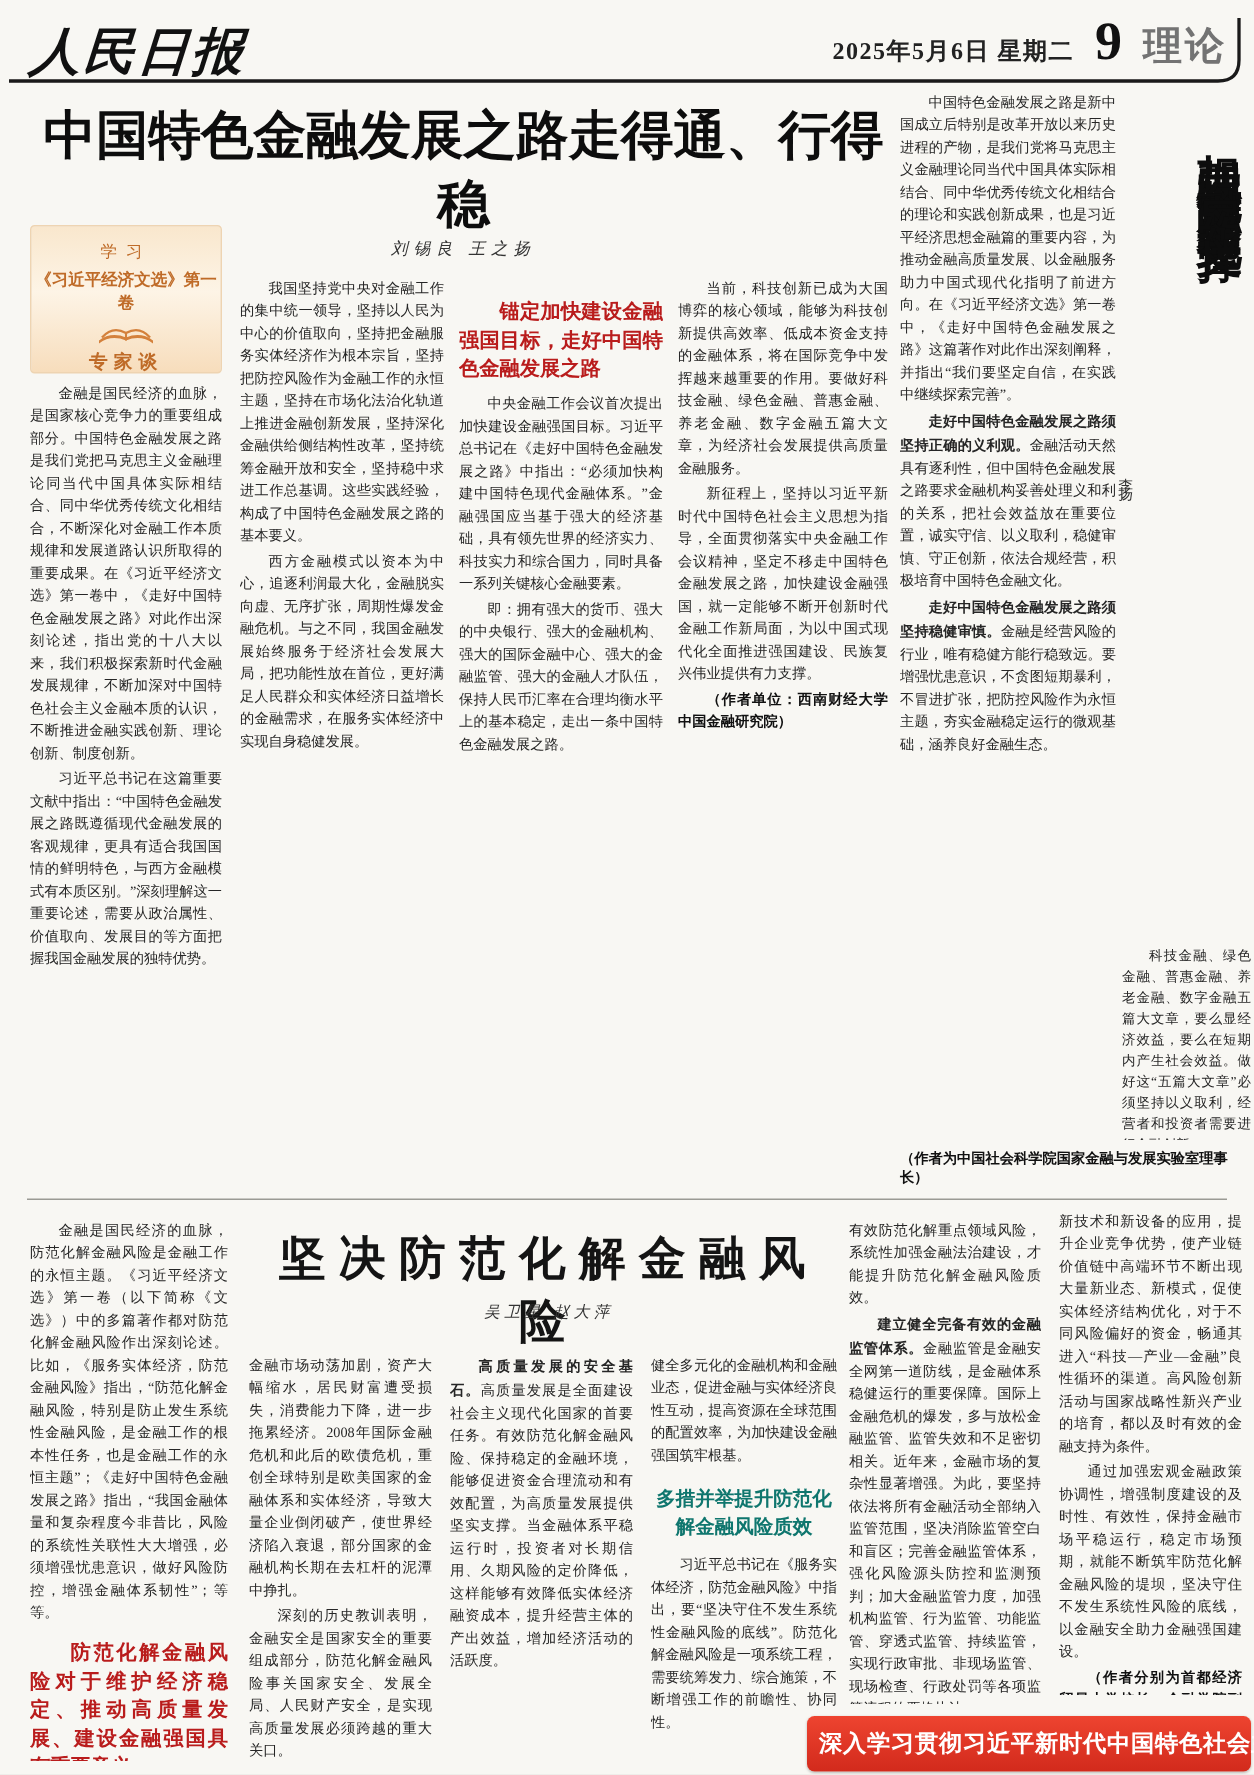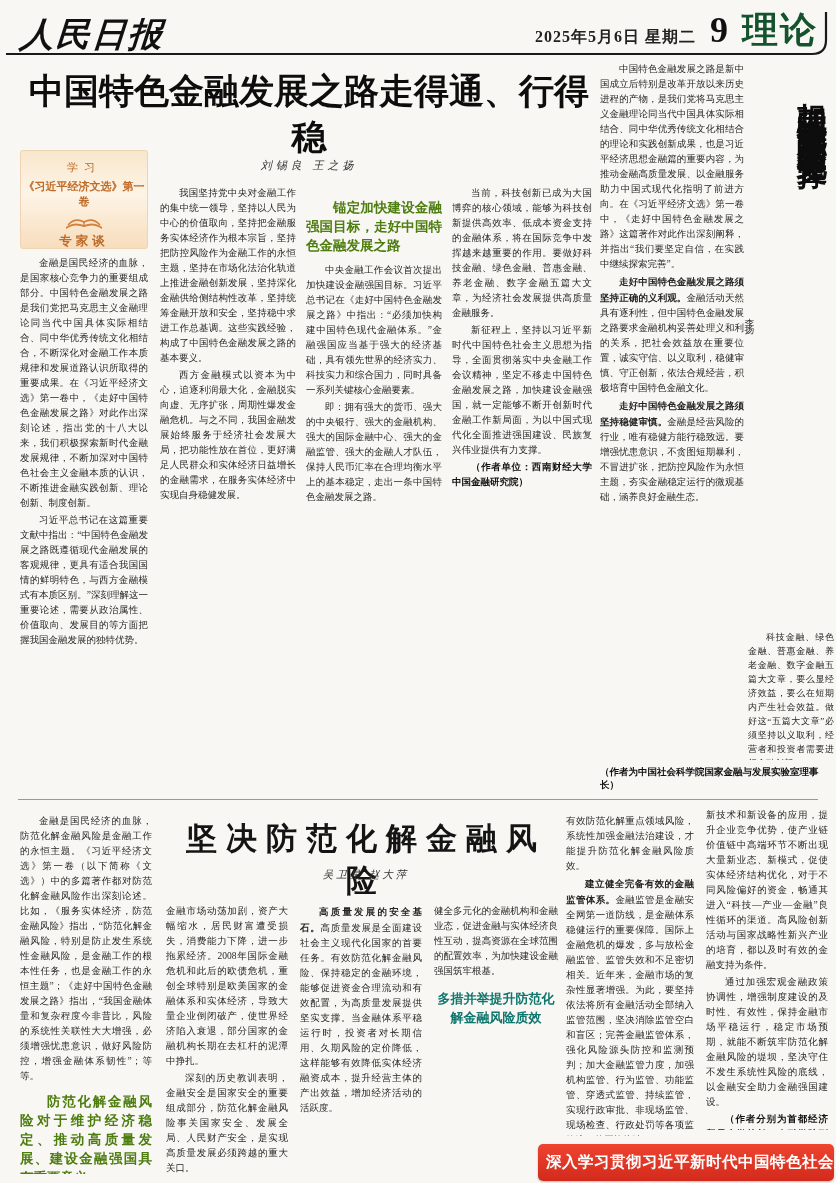--- a/index.html
+++ b/index.html
@@ -11,31 +11,31 @@
   }
   
   .masthead {
     position:absolute; left:20px; top:12px; font-size:34px; font-weight:900;
     font-style:italic; letter-spacing:2px; color:#111;
     font-family:"Liberation Serif","DejaVu Serif",serif; transform:skewX(-4deg);
   }
   .header-right { position:absolute; right:18px; top:6px; display:flex; align-items:baseline; gap:14px; }
   .header-date { font-size:16px; font-weight:bold; color:#222; letter-spacing:1px; }
   .page-number { font-size:36px; font-weight:bold; color:#111; font-family:"Liberation Serif",serif; }
-  .section-name { font-size:36px; font-weight:900; color:#14532d; letter-spacing:2px;
+  .section-name { font-size:26px; font-weight:900; color:#737373; letter-spacing:2px;
     font-family:"Liberation Sans","DejaVu Sans",sans-serif; }
   .header-rule { position:absolute; left:0; top:0; width:836px; height:60px; pointer-events:none; }
   
   .col { position:absolute; overflow:hidden; text-align:justify; font-size:9.5px; line-height:15px; color:#262626; }
   .col p { text-indent:2em; margin:0; }
   .col p + p { margin-top:2px; }
   .runin { font-weight:bold; font-family:"Liberation Sans","DejaVu Sans",sans-serif; }
   .subhead {
     font-family:"Liberation Sans","DejaVu Sans",sans-serif; font-weight:bold;
-    font-size:13.5px; line-height:19px; color:#4d7c0f; margin:8px 0 8px; text-indent:2em;
+    font-size:13.5px; line-height:19px; color:#b91c1c; margin:8px 0 8px; text-indent:2em;
   }
   .subhead-centered {
     font-family:"Liberation Sans","DejaVu Sans",sans-serif; font-weight:bold;
     font-size:13px; line-height:19px; color:#0f766e; margin:10px 0 10px; text-align:center; text-indent:0;
   }
   .attribution { font-weight:bold; font-size:9.5px; line-height:15px; text-indent:2em; color:#111; }
   
   .main-headline {
     position:absolute; left:24px; top:68px; width:570px; text-align:center;
     font-family:"Liberation Sans","DejaVu Sans",sans-serif;
@@ -166,20 +166,21 @@
     <p>深刻的历史教训表明，金融安全是国家安全的重要组成部分，防范化解金融风险事关国家安全、发展全局、人民财产安全，是实现高质量发展必须跨越的重大关口。</p>
   </div>
 
   <div class="col" style="left:300px; top:904px; width:122px; height:272px;">
     <p><strong class="runin">高质量发展的安全基石。</strong><span>高质量发展是全面建设社会主义现代化国家的首要任务。有效防范化解金融风险、保持稳定的金融环境，能够促进资金合理流动和有效配置，为高质量发展提供坚实支撑。当金融体系平稳运行时，投资者对长期信用、久期风险的定价降低，这样能够有效降低实体经济融资成本，提升经营主体的产出效益，增加经济活动的活跃度。</span></p>
   </div>
 
   <div class="col" style="left:434px; top:904px; width:124px; height:272px;">
     <p style="text-indent:0;">健全多元化的金融机构和金融业态，促进金融与实体经济良性互动，提高资源在全球范围的配置效率，为加快建设金融强国筑牢根基。</p>
     <div class="subhead-centered">多措并举提升防范化解金融风险质效</div>
+    <p>习近平总书记在《服务实体经济，防范金融风险》中指出，要“坚决守住不发生系统性金融风险的底线”。防范化解金融风险是一项系统工程，需要统筹发力、综合施策，不断增强工作的前瞻性、协同性。</p>
   </div>
 
   <div class="col" style="left:566px; top:814px; width:128px; height:322px;">
     <p style="text-indent:0;">有效防范化解重点领域风险，系统性加强金融法治建设，才能提升防范化解金融风险质效。</p>
     <p><strong class="runin">建立健全完备有效的金融监管体系。</strong><span>金融监管是金融安全网第一道防线，是金融体系稳健运行的重要保障。国际上金融危机的爆发，多与放松金融监管、监管失效和不足密切相关。近年来，金融市场的复杂性显著增强。为此，要坚持依法将所有金融活动全部纳入监管范围，坚决消除监管空白和盲区；完善金融监管体系，强化风险源头防控和监测预判；加大金融监管力度，加强机构监管、行为监管、功能监管、穿透式监管、持续监管，实现行政审批、非现场监管、现场检查、行政处罚等各项监管流程的严格执法。</span></p>
 
   </div>
 
   <div class="col" style="left:706px; top:808px; width:122px; height:322px;">
     <p style="text-indent:0;">新技术和新设备的应用，提升企业竞争优势，使产业链价值链中高端环节不断出现大量新业态、新模式，促使实体经济结构优化，对于不同风险偏好的资金，畅通其进入“科技—产业—金融”良性循环的渠道。高风险创新活动与国家战略性新兴产业的培育，都以及时有效的金融支持为条件。</p>

